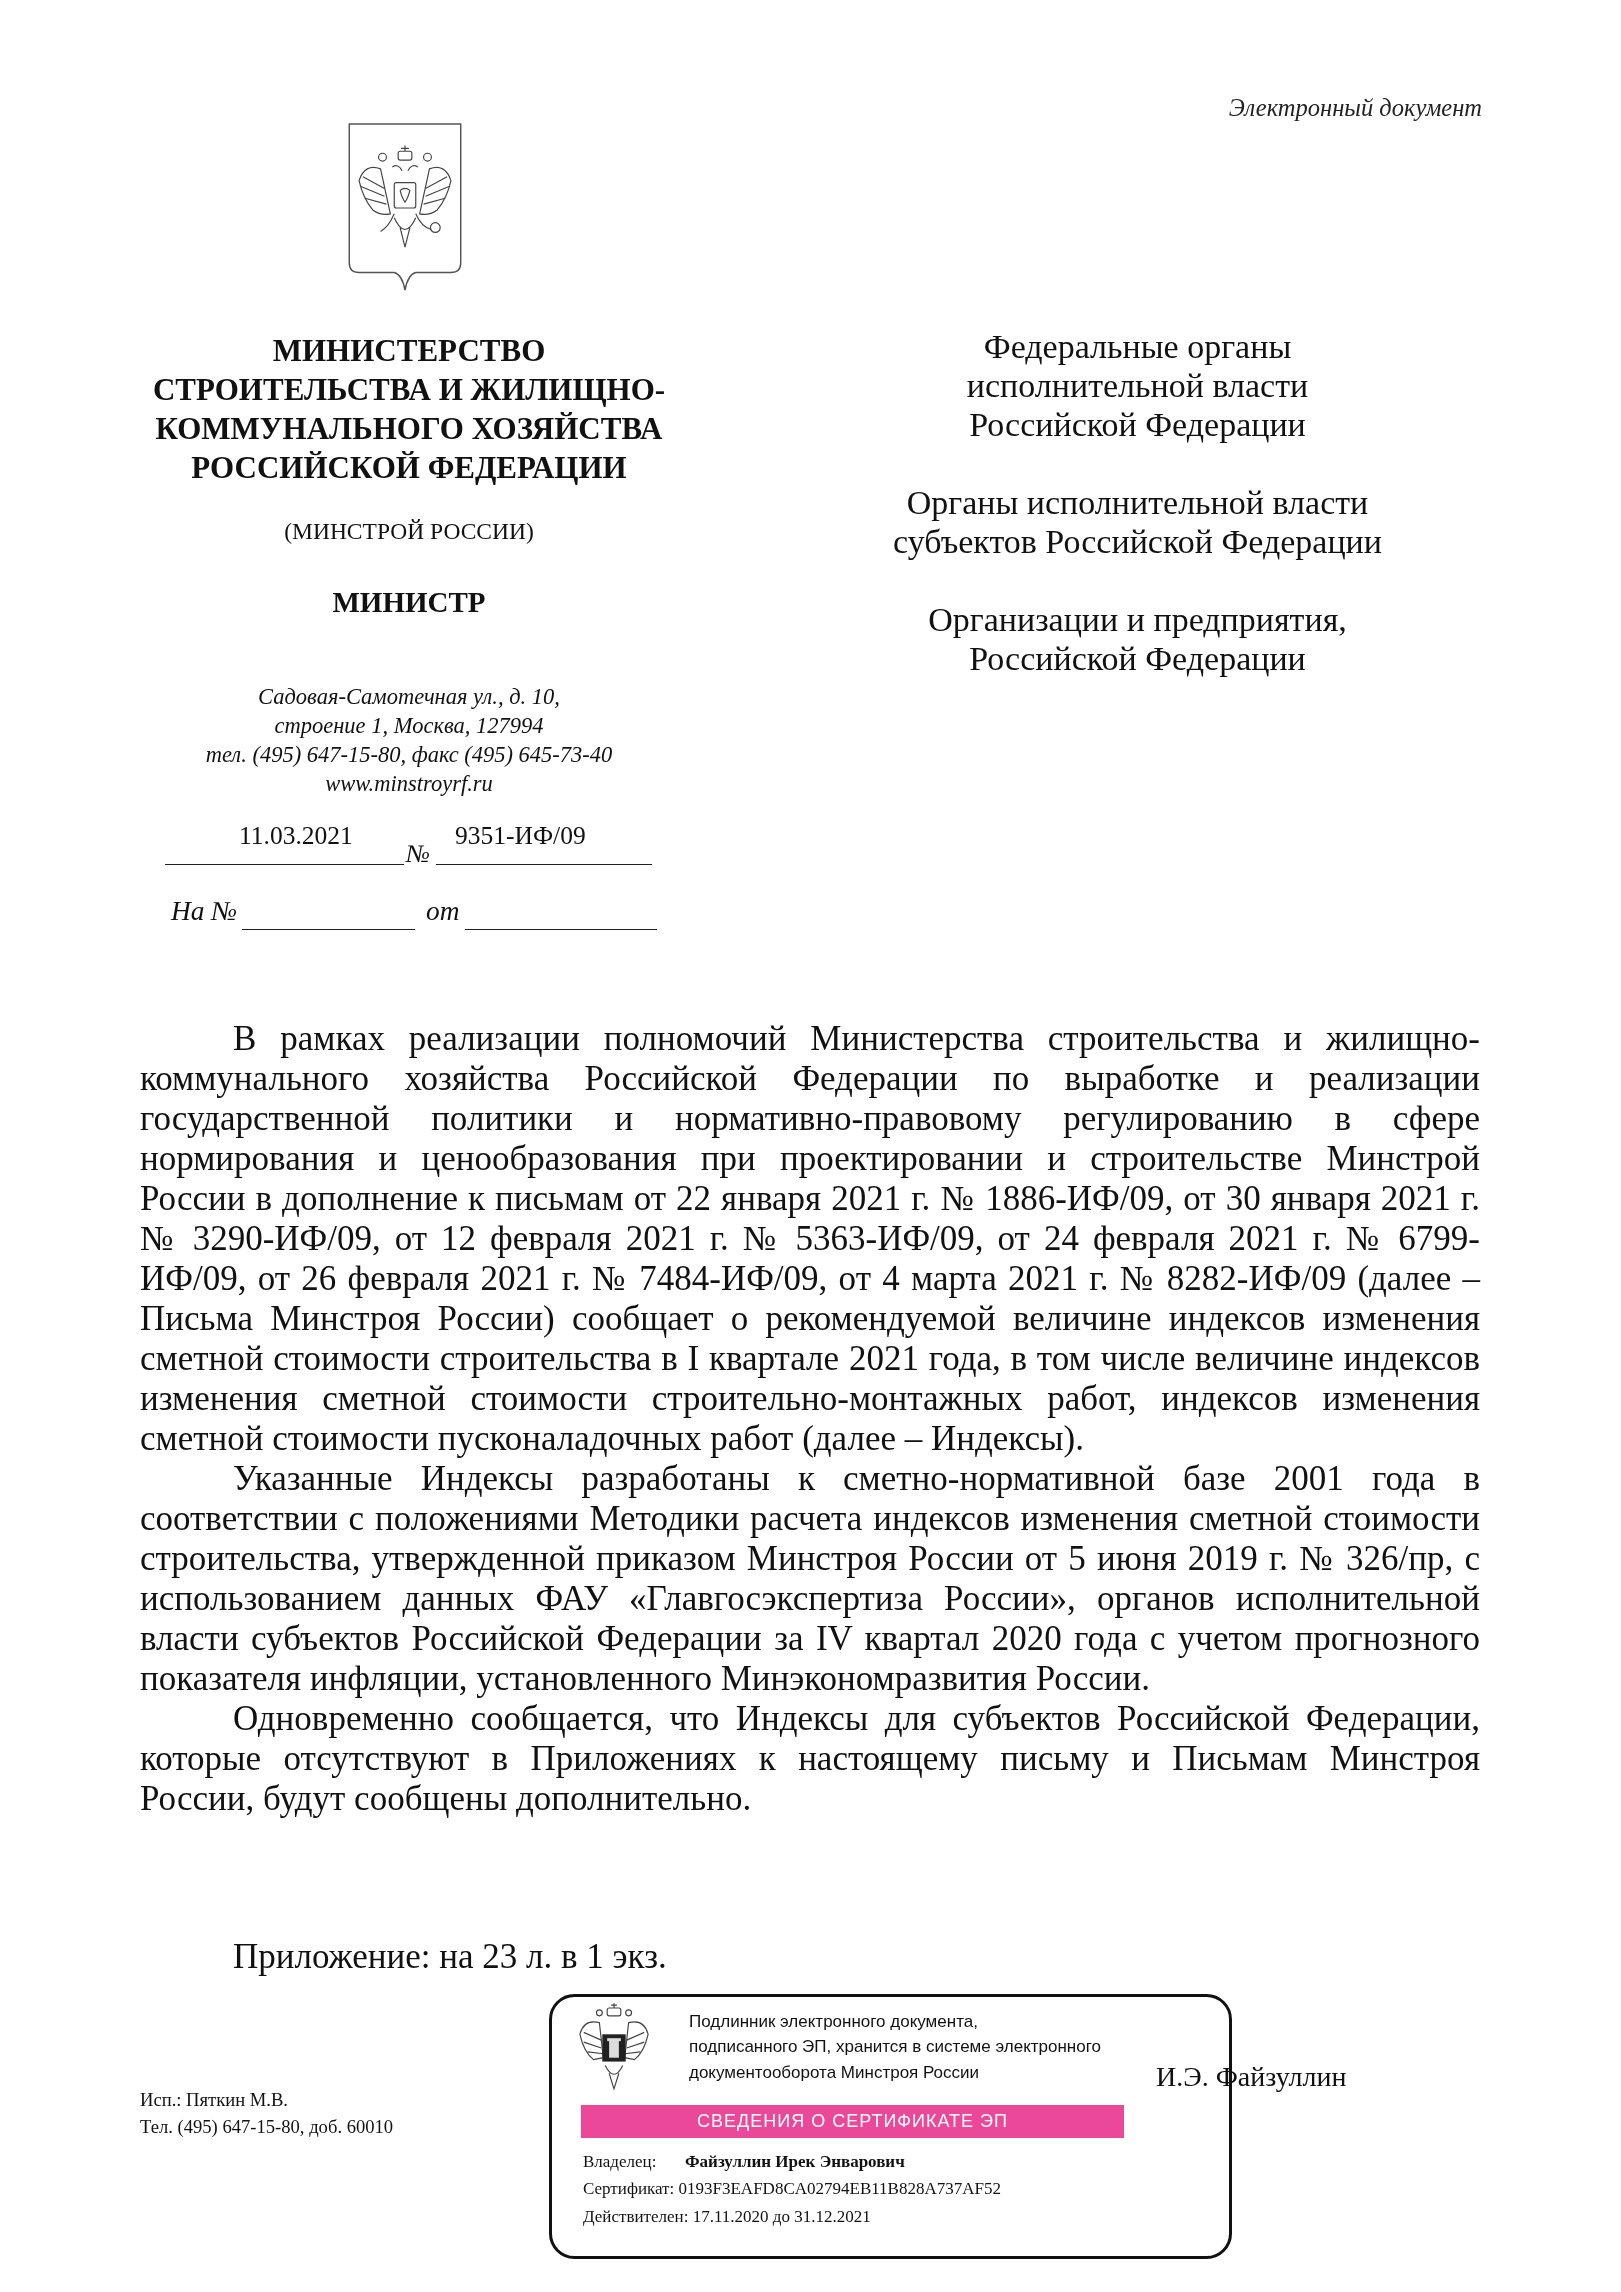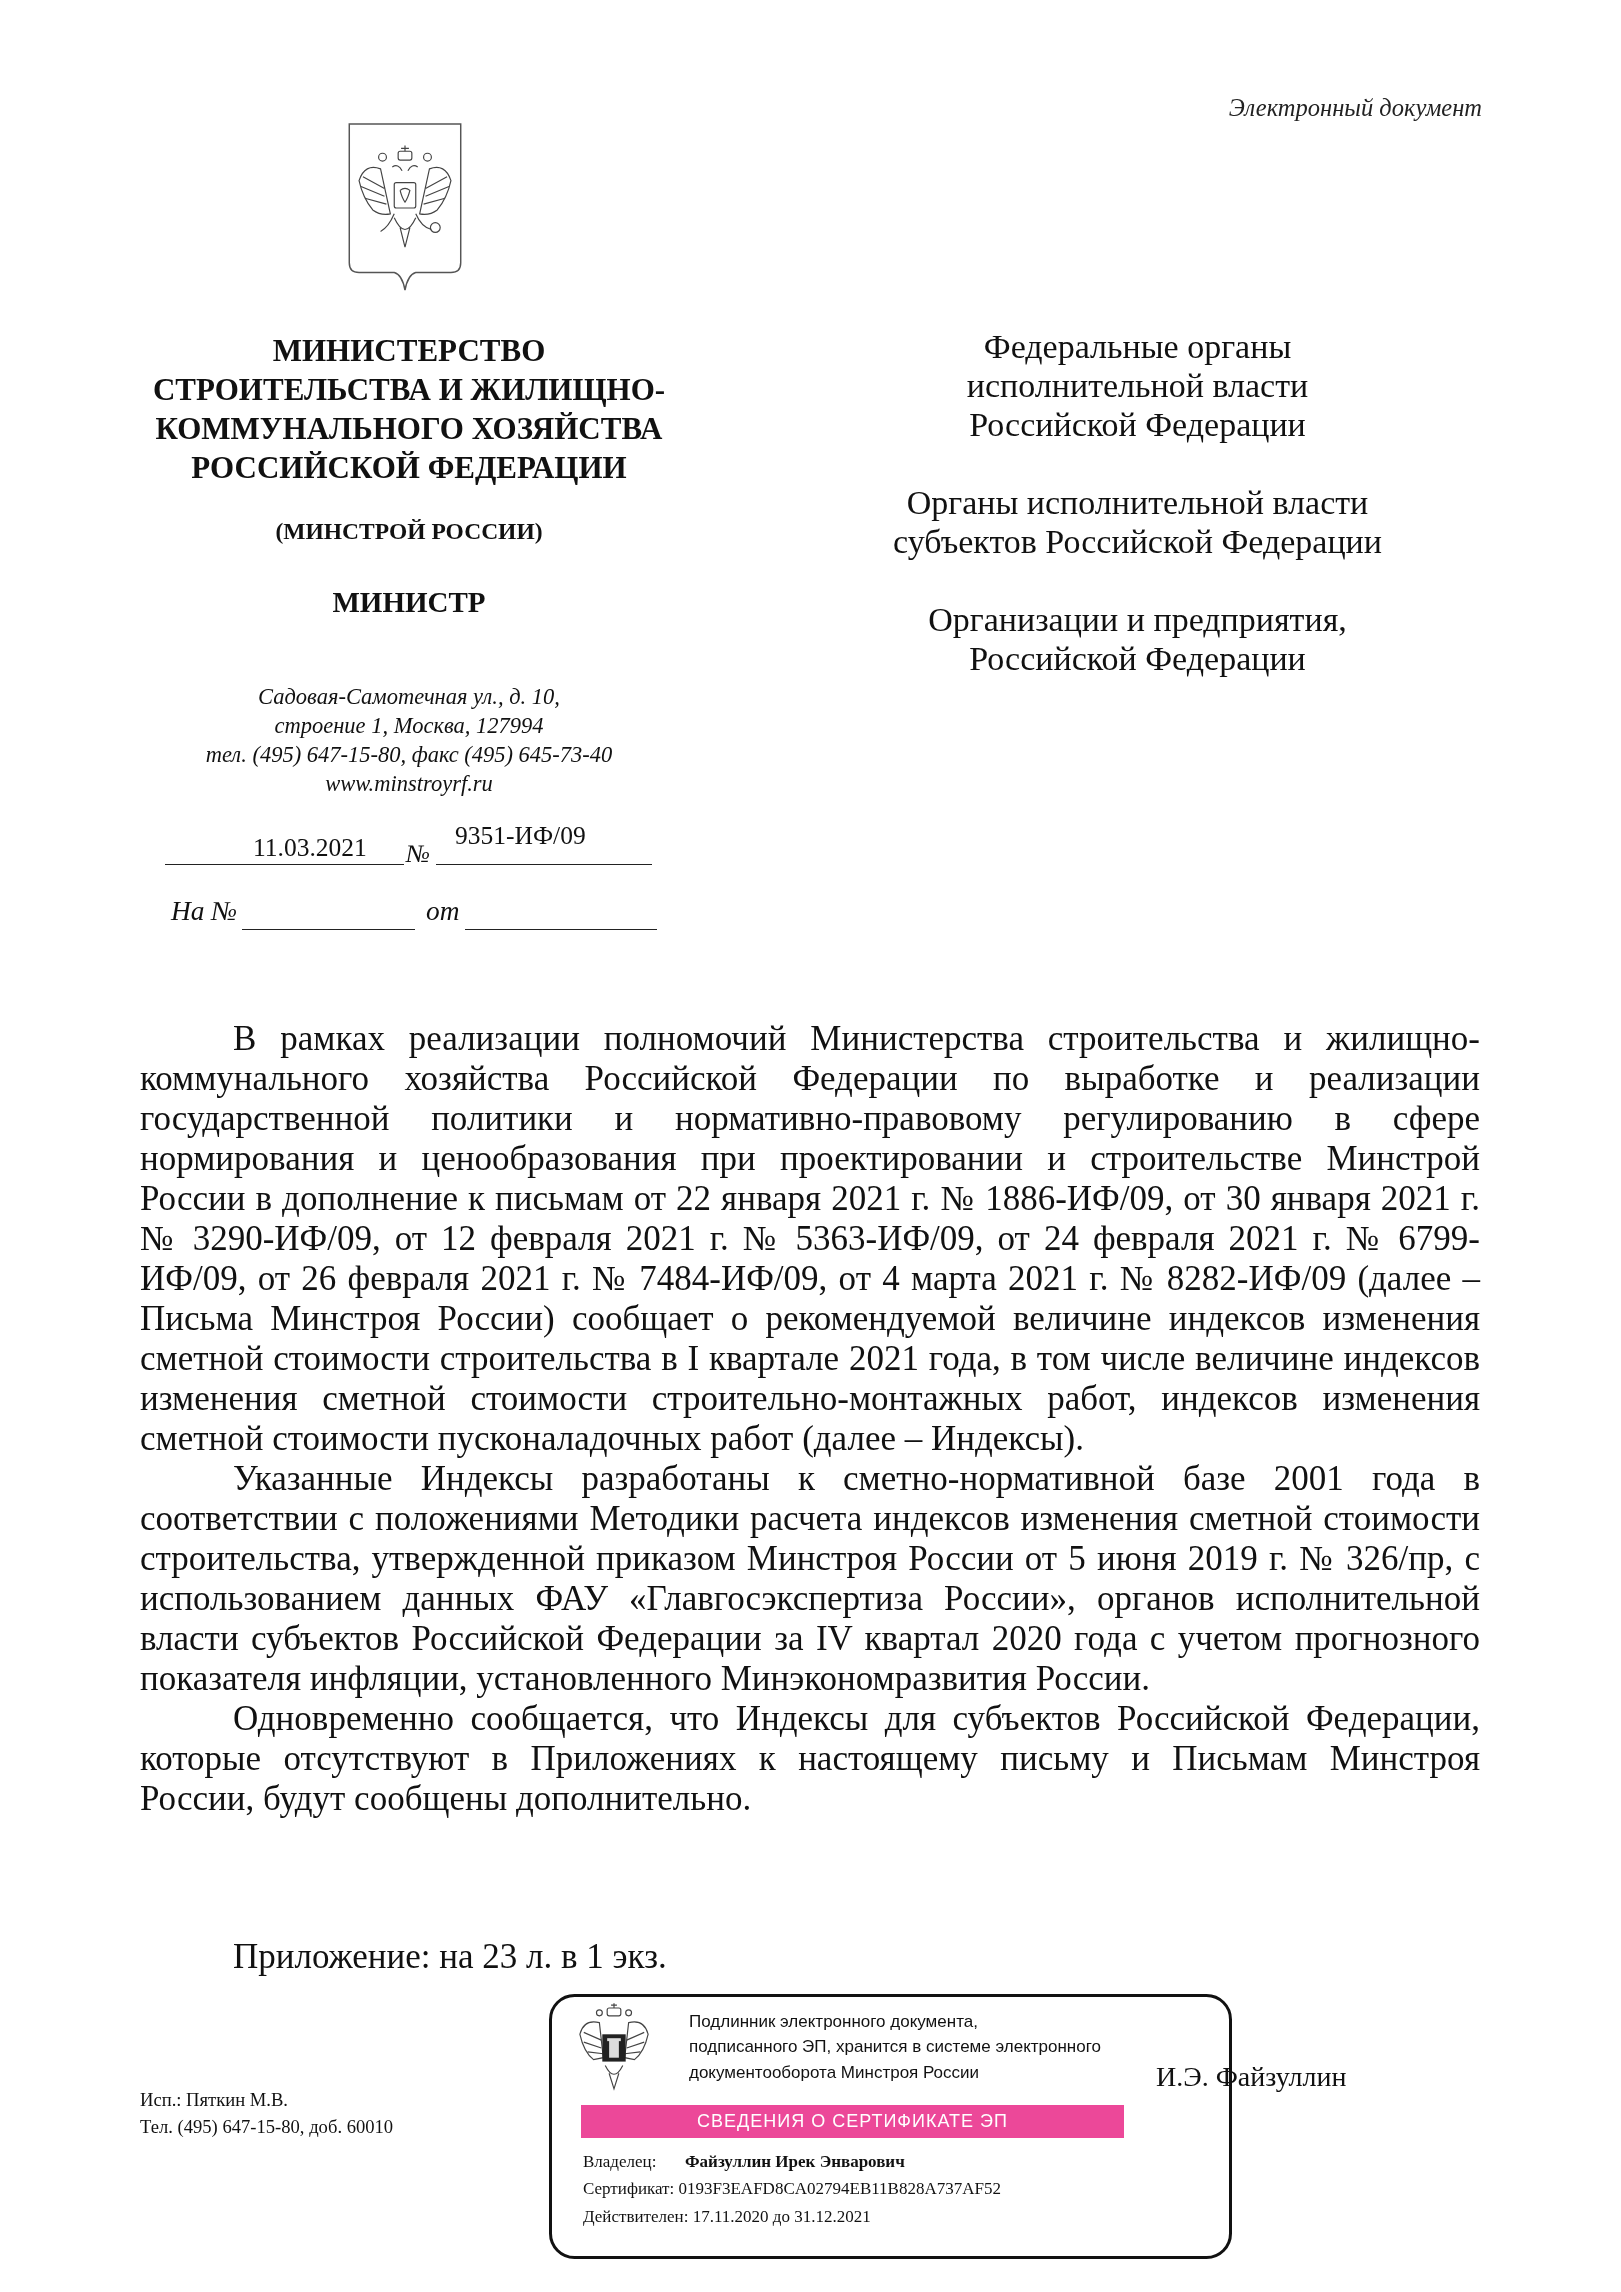--- a/index.html
+++ b/index.html
@@ -4,27 +4,27 @@
 <style>
   html, body { margin: 0; padding: 0; background: #ffffff; }
   body { width: 1621px; height: 2293px; position: relative; overflow: hidden; color: #111; font-family: "Liberation Serif", serif; }
   .abs { position: absolute; }
 
   .edoc { right: 139px; top: 94px; font-style: italic; font-size: 24.5px; color: #222; }
 
   .emblem { left: 345px; top: 120px; width: 120px; height: 174px; }
 
   .org { left: 118px; width: 582px; top: 331px; text-align: center; font-weight: bold; font-size: 31px; line-height: 39px; }
-  .org-short { left: 118px; width: 582px; top: 518px; text-align: center; font-weight: bold; font-size: 23.5px; }
+  .org-short { left: 118px; width: 582px; top: 518px; text-align: center; font-weight: normal; font-size: 23.5px; }
   .minister { left: 118px; width: 582px; top: 586px; text-align: center; font-weight: bold; font-size: 29px; }
   .address { left: 118px; width: 582px; top: 682px; text-align: center; font-style: italic; font-size: 22.5px; line-height: 29px; }
   .address div { white-space: nowrap; }
 
   .regline { left: 165px; top: 821px; width: 486px; height: 49px; font-size: 25.5px; }
-  .regline .date { position: absolute; left: 88px; top: 0; margin-top: 12px; }
+  .regline .date { position: absolute; left: 74px; top: 0; }
   .regline .numsign { position: absolute; left: 241px; top: 17.6px; font-style: italic; }
   .regline .num { position: absolute; left: 290px; top: 0; }
   .regline .u1 { position: absolute; left: 0; top: 43px; width: 239px; border-top: 1.5px solid #222; }
   .regline .u2 { position: absolute; left: 271px; top: 43px; width: 216px; border-top: 1.5px solid #222; }
 
   .onnum { left: 171px; top: 896px; width: 490px; height: 39px; font-style: italic; font-size: 27.4px; }
   .onnum .lbl1 { position: absolute; left: 0; top: 0; }
   .onnum .l1 { position: absolute; left: 71px; top: 33px; width: 173px; border-top: 1.5px solid #222; }
   .onnum .lbl2 { position: absolute; left: 255px; top: 0; }
   .onnum .l2 { position: absolute; left: 294px; top: 33px; width: 192px; border-top: 1.5px solid #222; }

